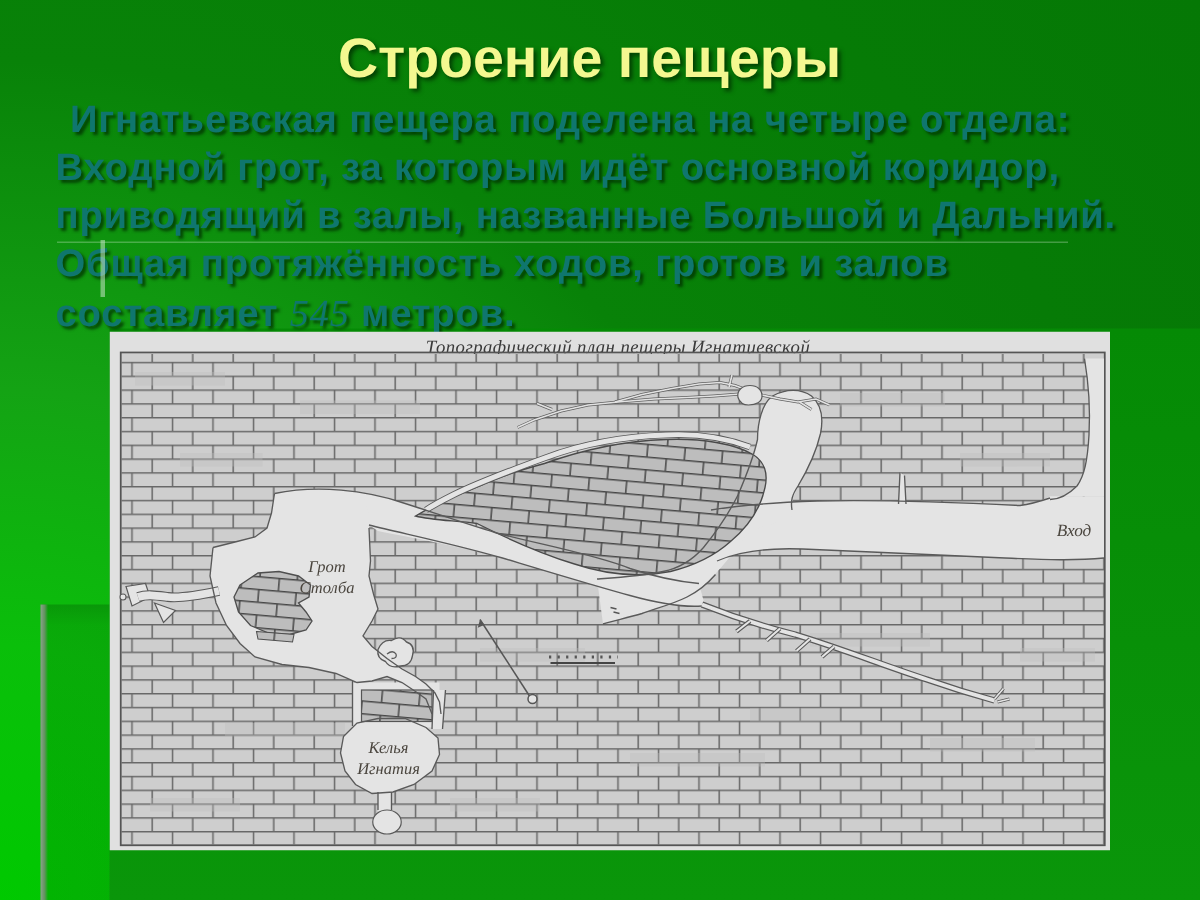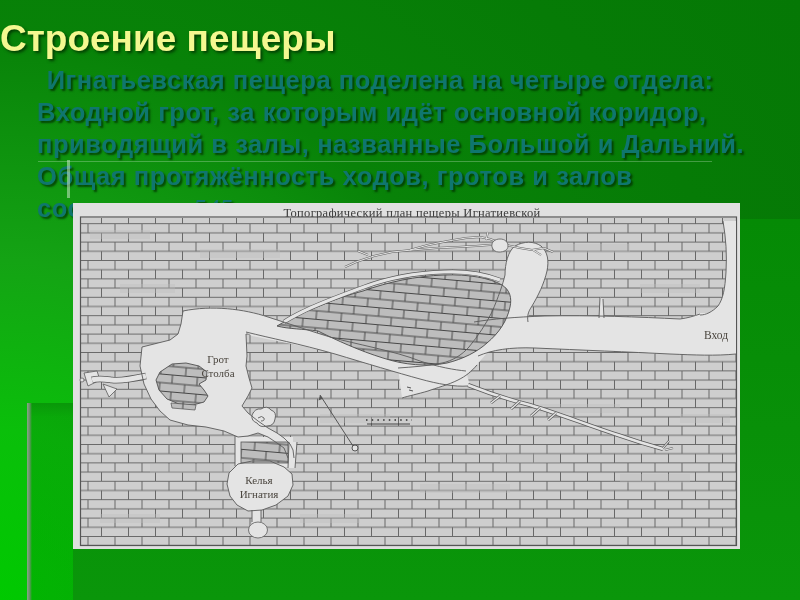--- a/index.html
+++ b/index.html
@@ -6,30 +6,30 @@
 body{position:relative;font-family:"Liberation Sans",sans-serif;}
 .base{position:absolute;left:0;top:0;width:800px;height:600px;
  background:radial-gradient(circle 1000px at 0px 600px,
    #00c900 0px,#0abf0a 170px,#14a314 340px,#088208 560px,#067b06 800px,#057805 1000px);}
 .rectA{position:absolute;left:27px;top:403px;width:773px;height:197px;
  background:linear-gradient(180deg,rgba(0,55,0,0.26) 0px,rgba(0,60,0,0.15) 14px,rgba(0,70,0,0.15) 100%);}
 .rectA .bevel{position:absolute;left:0;top:0;width:5px;height:197px;
  background:linear-gradient(90deg,#8aa48a 0%,#62925f 55%,rgba(90,140,90,0) 100%);}
 .rectB{position:absolute;left:73px;top:219px;width:727px;height:381px;
  background:linear-gradient(180deg,#058a05 0%,#089008 55%,#0a960a 100%);}
-.title{position:absolute;left:0;top:18px;width:786px;text-align:left;line-height:42px;
+.title{position:absolute;left:0;top:18px;width:786px;text-align:center;line-height:42px;
  font-size:37px;font-weight:bold;color:#f4f890;filter:blur(0.3px);
  text-shadow:2px 2px 3px rgba(0,40,0,0.75);}
 .para{position:absolute;left:37px;top:65px;width:760px;text-indent:2px;letter-spacing:0.55px;
  font-size:25.5px;font-weight:bold;line-height:31.9px;color:#0f766e;filter:blur(0.3px);
  text-shadow:2px 2px 2px rgba(0,40,0,0.7);}
 .para .num{font-family:"Liberation Serif",serif;font-style:italic;font-weight:normal;}
 .uline{position:absolute;left:38px;top:161px;width:674px;height:1px;background:rgba(255,255,255,0.25);}
 .caret{position:absolute;left:67px;top:160px;width:2.5px;height:38px;background:rgba(200,230,200,0.55);}
-.pic{position:absolute;left:73px;top:203px;width:667px;height:268px;filter:blur(0.4px);}
+.pic{position:absolute;left:73px;top:221px;width:667px;height:268px;filter:blur(0.4px);font-style:italic;}
 </style>
 </head>
 <body>
 
 <div class="base"></div>
 
 <div class="rectA">
     <div class="bevel"></div>
   </div>
 

